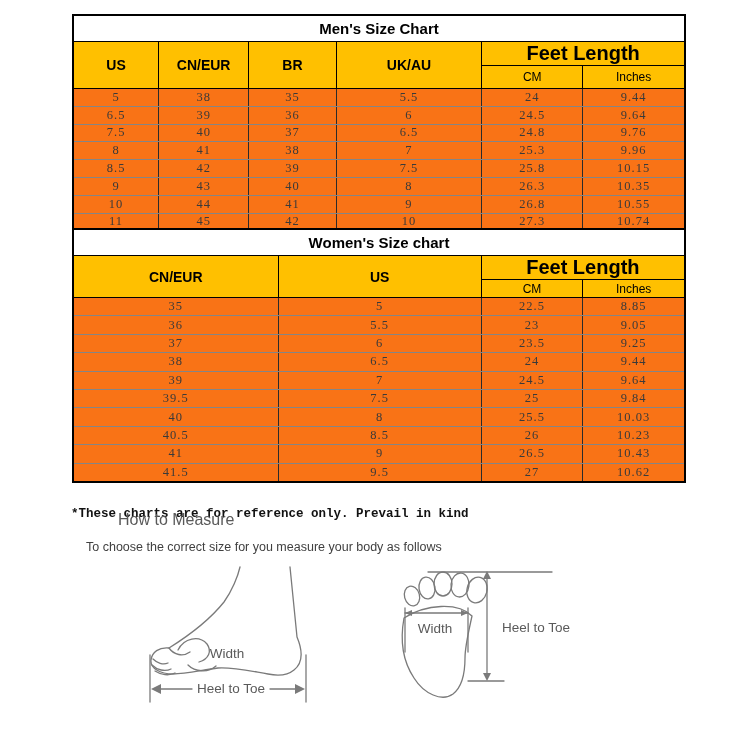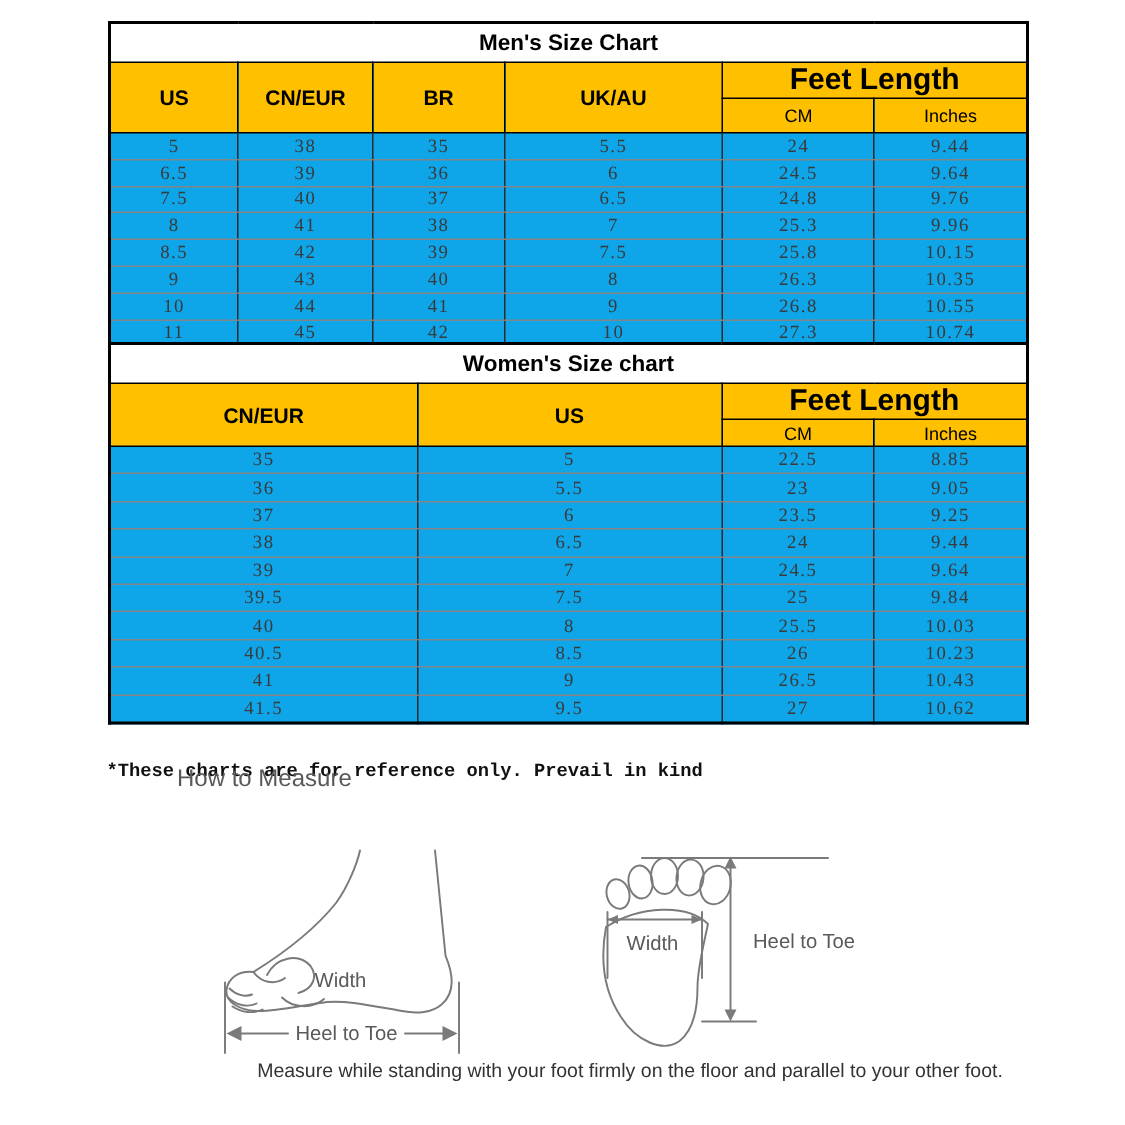--- a/index.html
+++ b/index.html
@@ -1,21 +1,21 @@
 <!DOCTYPE html>
 <html><head>
 <meta charset="utf-8">
 <style>
   html,body{margin:0;padding:0;background:#ffffff;}
   .stage{position:relative;width:750px;height:750px;background:#ffffff;overflow:hidden;
          font-family:"Liberation Sans",sans-serif;}
 
   
   table.size{position:absolute;left:72px;width:614px;border-collapse:collapse;
-             table-layout:fixed;border:2px solid #000;background:#0ea5e9;}
+             table-layout:fixed;border:2px solid #000;background:#f97316;}
   table.size.men{top:14px;}
   table.size.women{top:228px;}
   table.size td,table.size th{padding:0;overflow:hidden;}
 
   tr.title-row td{height:25px;text-align:center;font-weight:bold;font-size:15px;color:#000;
                   border-bottom:1.5px solid #000;background:#fff;}
 
   tr.head th{background:#FFC000;border:1px solid #000;color:#000;
              font-weight:bold;font-size:14px;text-align:center;}
   .men tr.head th{height:22px;}
@@ -234,20 +234,21 @@
           <td>10.62</td>
         </tr>
       </tbody>
   </table>
 
   <div class="notes">
     <div>*These charts are for reference only. Prevail in kind</div>
   </div>
 
   <div class="howto-heading">How to Measure</div>
+  <div class="howto-intro">To choose the correct size for you measure your body as follows</div>
 
   <svg id="side-diagram" class="diagram" width="180" height="147" viewBox="0 0 180 147">
 
     <path d="M 150,4 C 153,32 155,56 157,74 C 162,86 164,99 154,107 C 148,112 138,113 128,111
              C 105,107 92,104 78,105 C 62,107 46,111 33,111 C 20,111 10,105 11,97
              C 12,89 19,84 29,85 C 45,75 68,59 84,39 C 92,28 98,13 100,4"></path>
 
     <path d="M 13,96 C 17,100 23,102 28,100"></path>
     <path d="M 12,102 C 17,107 25,109 31,106"></path>
     <path d="M 15,108 C 21,112 29,113 35,110"></path>
@@ -287,15 +288,14 @@
     <line x1="78" y1="50" x2="78" y2="94"></line>
     <text x="45" y="75" text-anchor="middle">Width</text>
 
     <line x1="97" y1="18" x2="97" y2="118"></line>
     <polygon points="97,13 93,21 101,21"></polygon>
     <polygon points="97,123 93,115 101,115"></polygon>
     <line x1="78" y1="123" x2="114" y2="123"></line>
     <text x="112" y="74" text-anchor="start">Heel to Toe</text>
   </svg>
 
-  <div class="caption">Measure while standing with your foot firmly on the floor and parallel to your other foot.</div>
 
 </div>
 
 </body></html>

